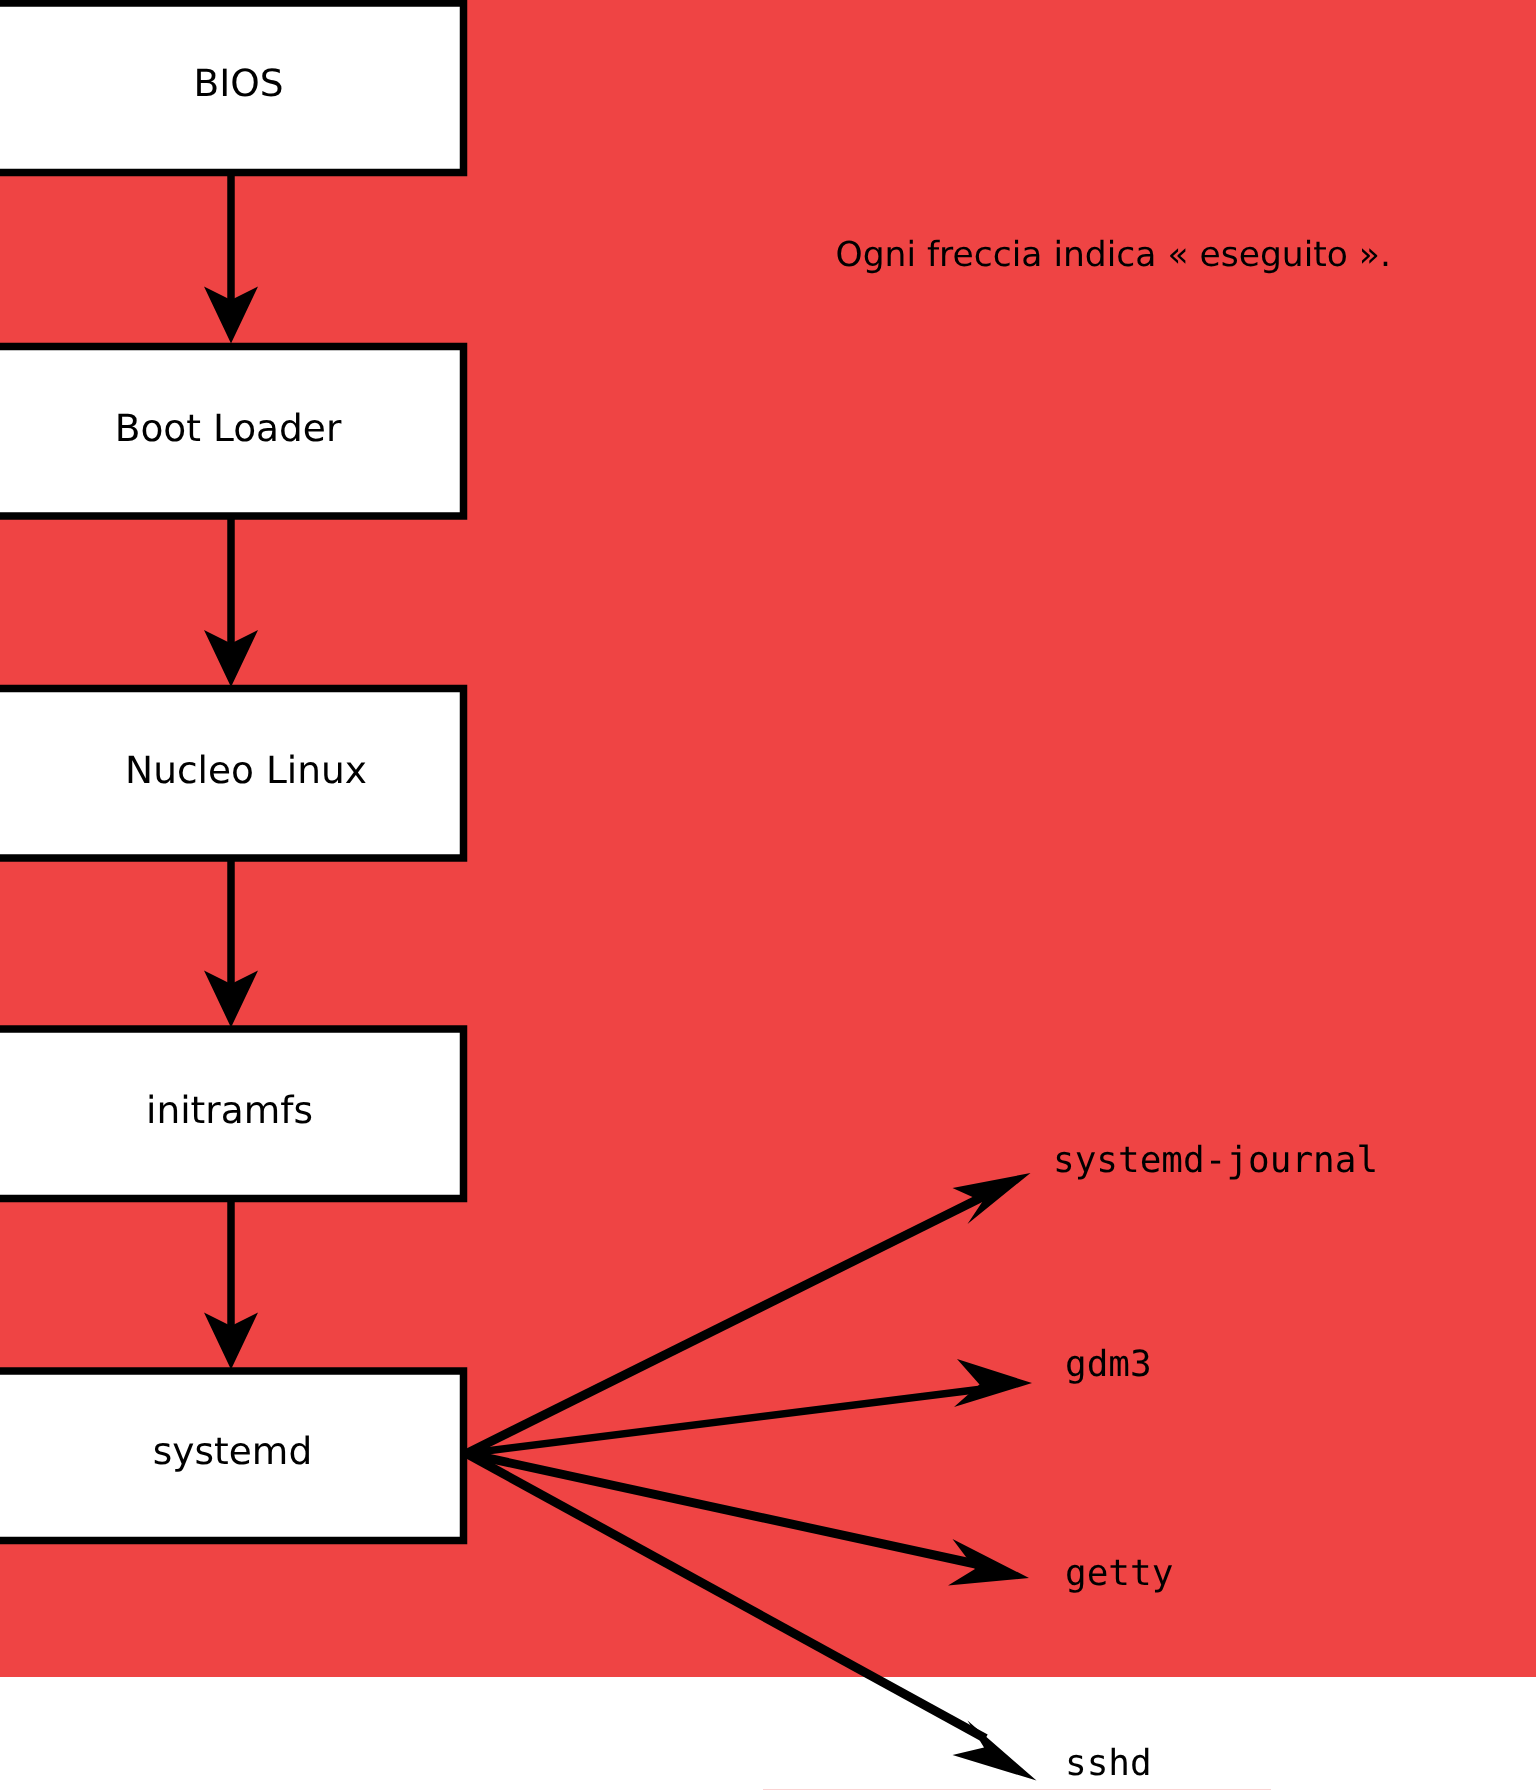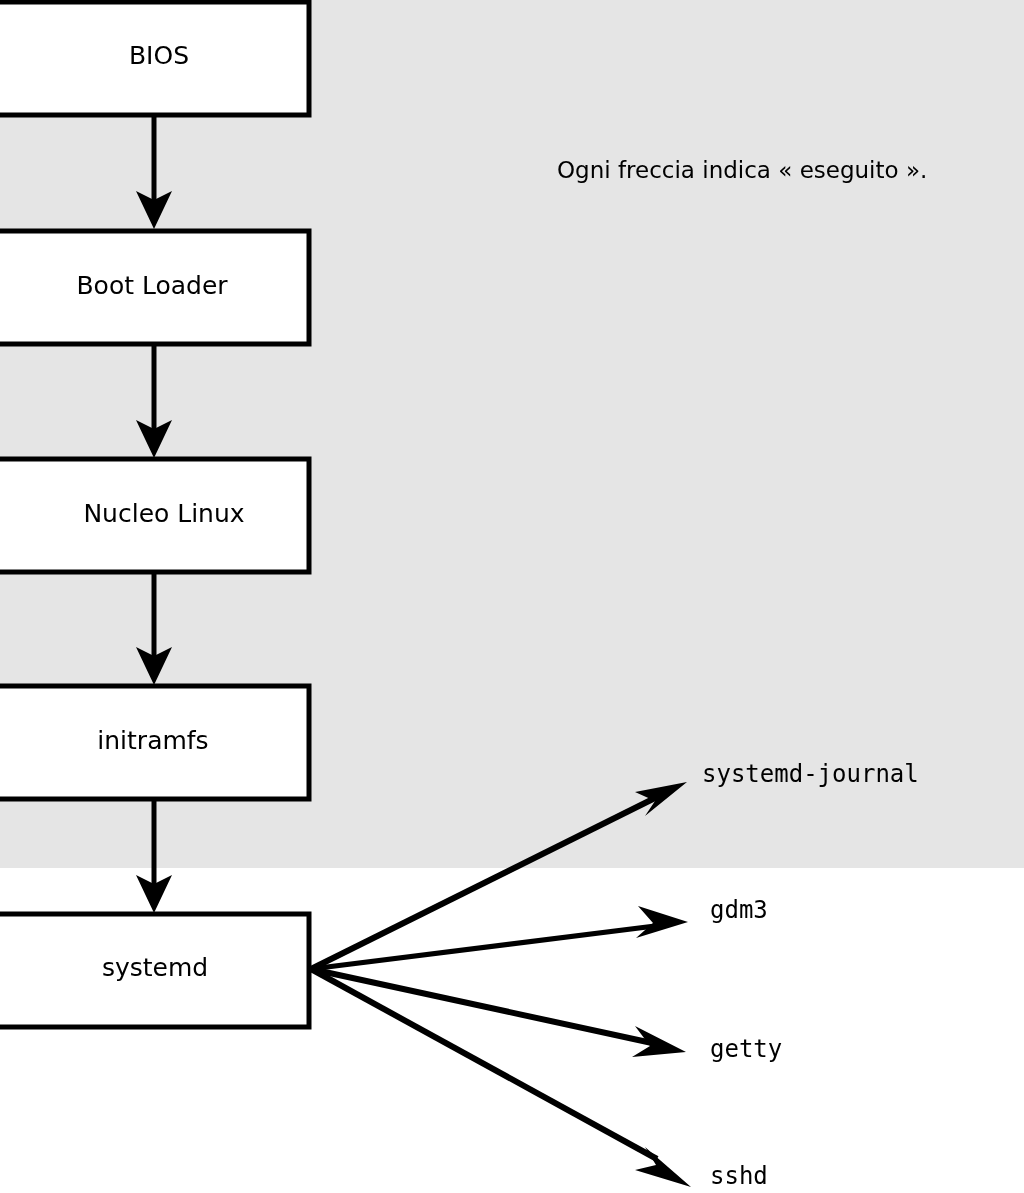--- a/index.html
+++ b/index.html
@@ -10,22 +10,22 @@
   }
   body {
     width: 1024px;
     height: 1193px;
     overflow: hidden;
     font-family: "DejaVu Sans", sans-serif;
   }
   #diagram-root {
     position: relative;
     width: 1024px;
-    height: 868px;
-    background: #e5e5e5;
+    height: 1118px;
+    background: #ef4444;
   }
   svg.diagram-canvas {
     display: block;
     width: 1024px;
     height: 1193px;
   }
   .box-rect {
     fill: #ffffff;
     stroke: #000000;
     stroke-width: 5;

